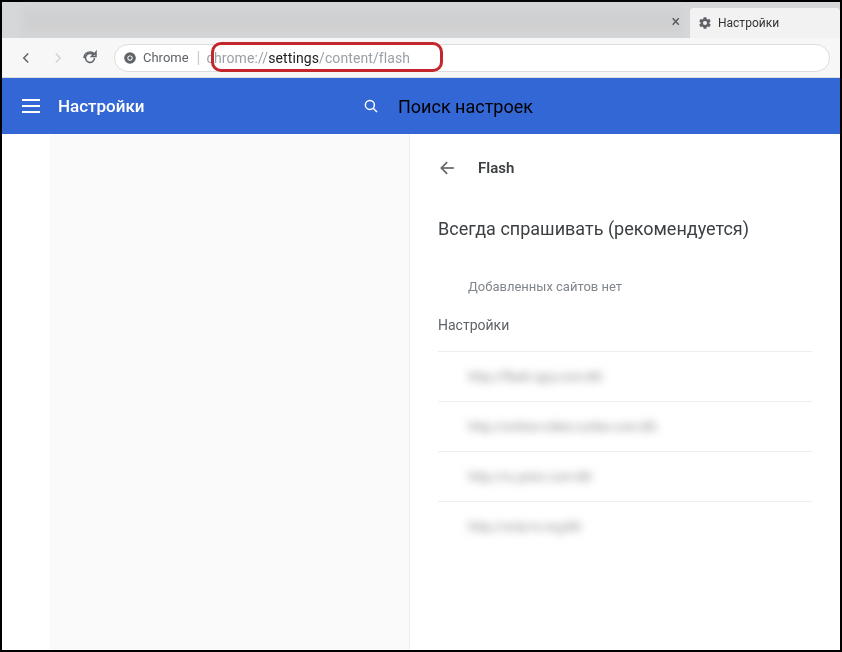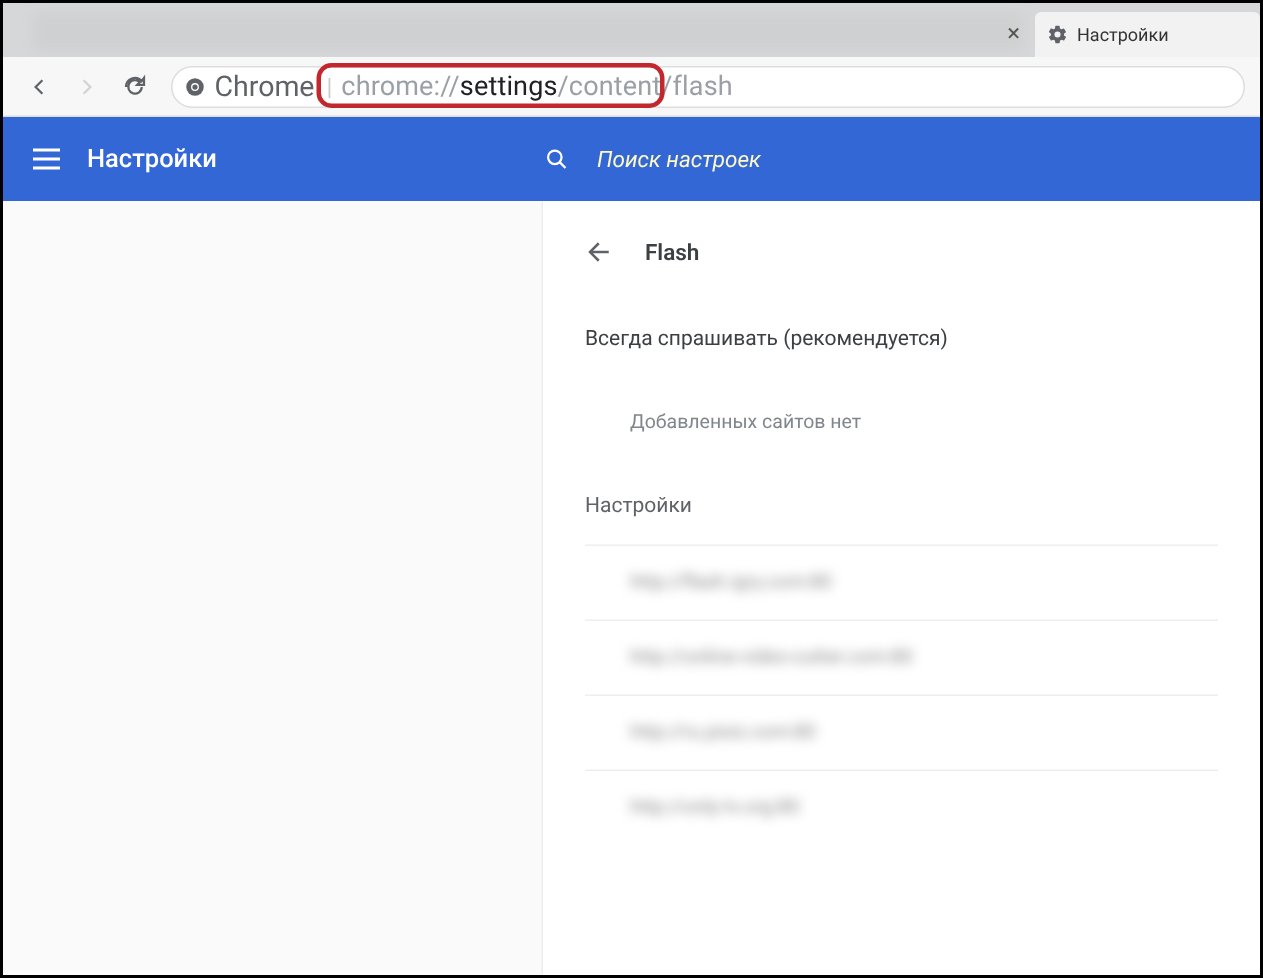--- a/index.html
+++ b/index.html
@@ -12,45 +12,45 @@
   .tab-close { position: absolute; right: 160px; top: 10px; font-size: 16px; color: #555; cursor: pointer; }
   .tab-active { position: absolute; right: 0; top: 6px; background: #f2f2f2; height: 30px; width: 150px; border-radius: 4px 4px 0 0; display: flex; align-items: center; padding: 0 8px; font-size: 12px; color: #333; }
   .tab-active .gear { margin-right: 6px; display: inline-flex; }
 
   
   .toolbar { height: 40px; background: #f7f7f7; border-bottom: 1px solid #ddd; display: flex; align-items: center; padding: 0 10px; gap: 4px; }
   .navbtn { width: 28px; height: 28px; display: flex; align-items: center; justify-content: center; border-radius: 50%; color: #5f6368; cursor: pointer; }
   .navbtn.disabled { color: #bbb; opacity: 0.6; cursor: default; }
   .addrbar { flex: 1; height: 28px; background: #fff; border: 1px solid #ddd; border-radius: 14px; display: flex; align-items: center; padding: 0 8px; gap: 6px; margin-left: 6px; }
   .chrome-icon { width: 14px; height: 14px; display: inline-flex; }
-  .chrome-label { font-size: 19px; color: #5f6368; margin-right: 2px; }
-  .url { font-size: 18px; color: #202124; letter-spacing: 0.1px; }
+  .chrome-label { font-size: 13px; color: #5f6368; margin-right: 2px; }
+  .url { font-size: 14px; color: #202124; letter-spacing: 0.1px; }
   .url .dim { color: #9aa0a6; }
   .url-highlight { position: absolute; border: 3px solid #c1272d; border-radius: 10px; pointer-events: none; }
 
   
   .settings-header { height: 56px; background: #3367d6; display: flex; align-items: center; color: #fff; }
   .header-left { width: 360px; display: flex; align-items: center; padding-left: 20px; gap: 18px; }
   .hamburger { width: 18px; height: 14px; display: flex; flex-direction: column; justify-content: space-between; }
   .hamburger span { display: block; height: 2px; background: #fff; }
   .header-title { font-size: 17px; font-weight: 500; }
   .header-search { flex: 1; display: flex; align-items: center; gap: 18px; }
   .search-icon { width: 18px; height: 18px; }
-  .search-placeholder { font-size: 15px; color: #fef9c3; font-style: italic; }
+  .search-placeholder { font-size: 18px; color: #000000; }
 
   
-  .main { flex: 1; display: flex; background: #fff; overflow: hidden; }
+  .main { flex: 1; display: flex; background: #fff; overflow: hidden; padding-left: 48px; }
   .sidebar { width: 360px; background: #fafafa; border-right: 1px solid #eee; }
   .content { flex: 1; padding: 24px 28px; overflow: hidden; color: #5f6368; }
   .content-head { display: flex; align-items: center; gap: 20px; margin-bottom: 40px; }
   .back-arrow { width: 20px; height: 20px; color: #5f6368; cursor: pointer; }
   .content-title { font-size: 15px; font-weight: 600; color: #3c4043; }
-  .row-text { font-size: 14px; color: #3c4043; margin-bottom: 40px; }
+  .row-text { font-size: 18px; color: #3c4043; margin-bottom: 40px; }
   .section-label { font-size: 14px; color: #5f6368; margin-bottom: 18px; }
-  .no-sites { font-size: 13px; color: #80868b; margin: 0 0 40px 30px; }
+  .no-sites { font-size: 13px; color: #80868b; margin: 0 0 23px 30px; }
   .site-list { display: flex; flex-direction: column; }
   .site-item { height: 50px; display: flex; align-items: center; padding-left: 30px; border-top: 1px solid #eee; }
   .site-item span { filter: blur(4px); font-size: 13px; color: #888; }
 
   svg { display: block; }
 </style>
 </head>
 <body>
 
 <div class="window">

